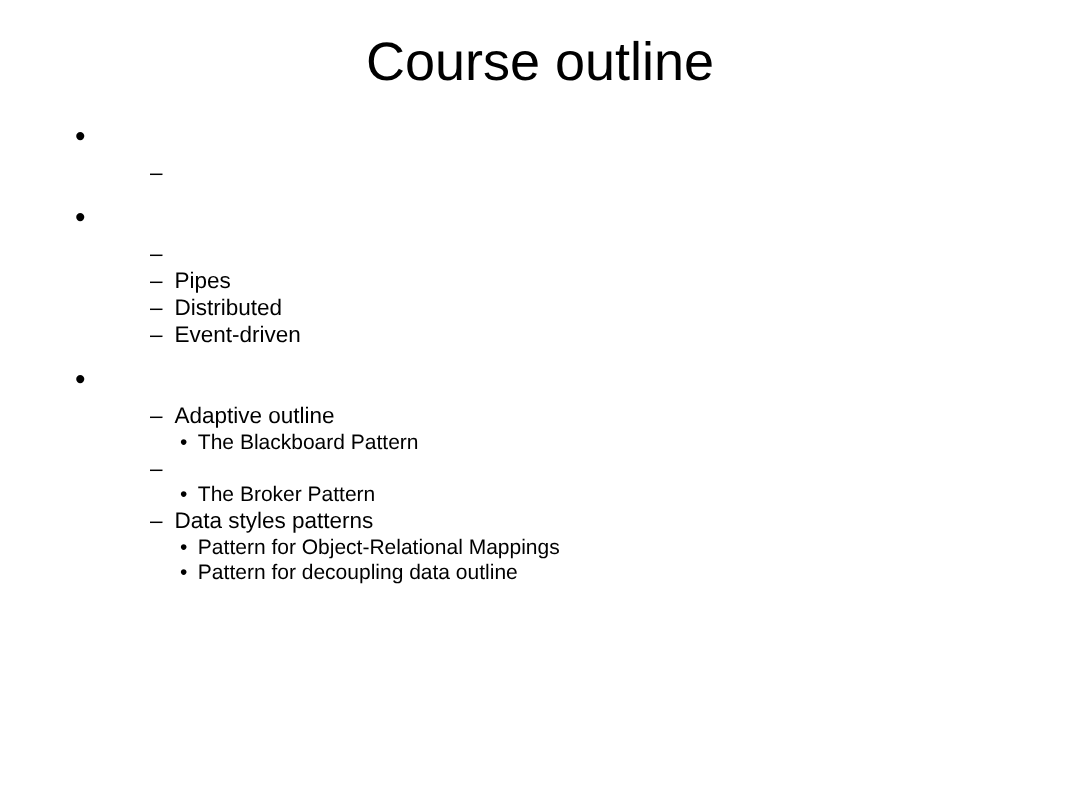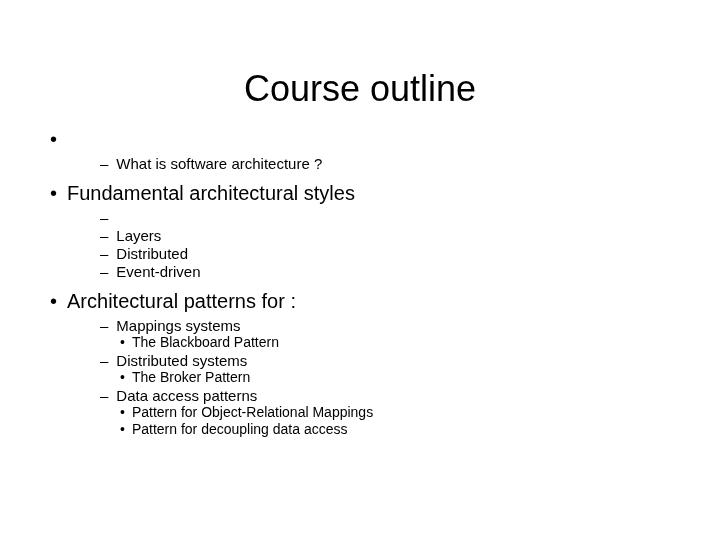--- a/index.html
+++ b/index.html
@@ -19,21 +19,20 @@
       align-items: center;
       padding: 20px 50px 20px 50px;
     }
 
     h1 {
       font-size: 36px;
       font-weight: normal;
       color: #000;
       margin-bottom: 18px;
       text-align: right;
-      margin-top: 48px;
     }
 
     .content {
       width: 100%;
       font-size: 15px;
       color: #000;
     }
 
     .bullet-item {
       margin-bottom: 10px;
@@ -93,95 +92,91 @@
 
 <div class="content">
 
   <div class="bullet-item">
     <div class="bullet-main">
       <span class="bullet-dot">•</span>
     </div>
     <ul class="sub-list">
       <li>
         <span class="dash">–</span>
-        <span>What is software architecture ?</span>
       </li>
     </ul>
   </div>
 
   <div class="bullet-item">
     <div class="bullet-main">
       <span class="bullet-dot">•</span>
-      <span>Fundamental architectural styles</span>
     </div>
     <ul class="sub-list">
       <li>
         <span class="dash">–</span>
       </li>
       <li>
         <span class="dash">–</span>
-        <span>Layers</span>
+        <span>Pipes</span>
       </li>
       <li>
         <span class="dash">–</span>
         <span>Distributed</span>
       </li>
       <li>
         <span class="dash">–</span>
         <span>Event-driven</span>
       </li>
     </ul>
   </div>
 
   <div class="bullet-item">
     <div class="bullet-main">
       <span class="bullet-dot">•</span>
-      <span>Architectural patterns for :</span>
     </div>
     <ul class="sub-list">
 
       <li style="flex-direction: column; align-items: flex-start;">
         <div style="display:flex; align-items:flex-start;">
           <span class="dash">–</span>
-          <span>Mappings systems</span>
+          <span>Adaptive outline</span>
         </div>
         <ul class="sub-sub-list">
           <li>
             <span class="bullet-small">•</span>
             <span>The Blackboard Pattern</span>
           </li>
         </ul>
       </li>
 
       <li style="flex-direction: column; align-items: flex-start;">
         <div style="display:flex; align-items:flex-start;">
           <span class="dash">–</span>
-          <span>Distributed systems</span>
         </div>
         <ul class="sub-sub-list">
           <li>
             <span class="bullet-small">•</span>
             <span>The Broker Pattern</span>
           </li>
         </ul>
       </li>
 
       <li style="flex-direction: column; align-items: flex-start;">
         <div style="display:flex; align-items:flex-start;">
           <span class="dash">–</span>
-          <span>Data access patterns</span>
+          <span>Data styles patterns</span>
         </div>
         <ul class="sub-sub-list">
           <li>
             <span class="bullet-small">•</span>
             <span>Pattern for Object-Relational Mappings</span>
           </li>
           <li>
             <span class="bullet-small">•</span>
-            <span>Pattern for decoupling data access</span>
+            <span>Pattern for decoupling data outline</span>
           </li>
         </ul>
       </li>
 
     </ul>
   </div>
 
 </div>
 
 </body></html>

